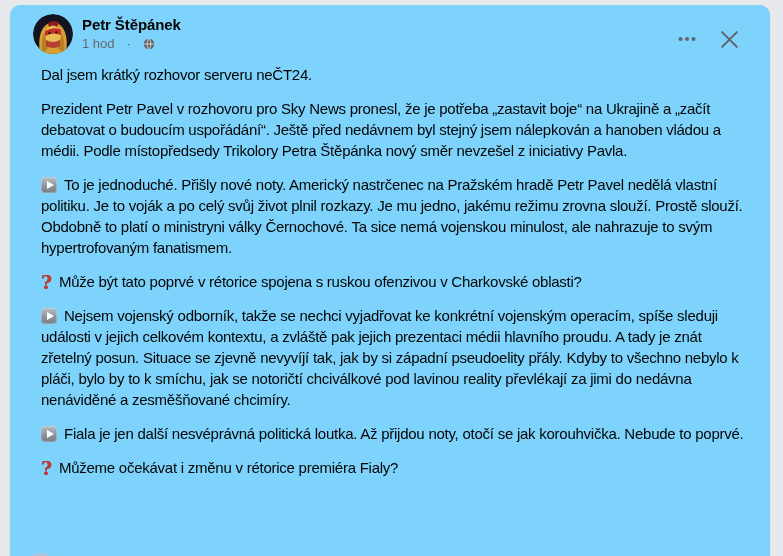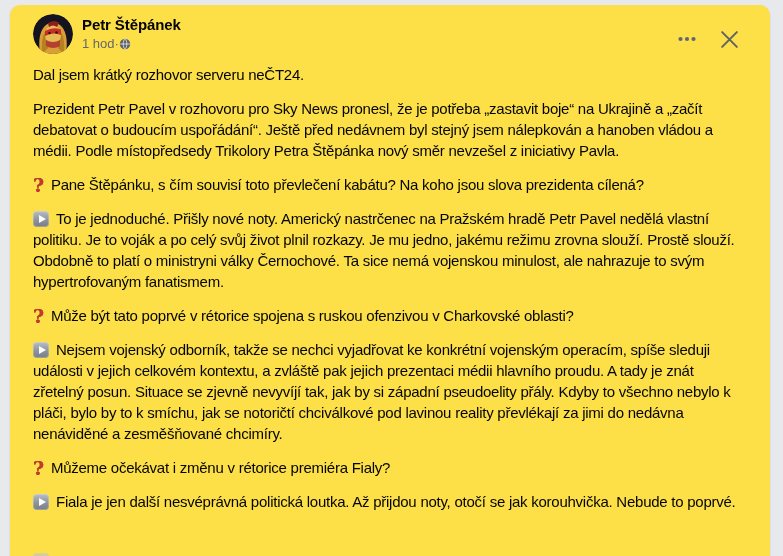--- a/index.html
+++ b/index.html
@@ -6,21 +6,21 @@
   html, body {
     width: 783px; height: 556px;
     overflow: hidden;
     font-family: "Liberation Sans", sans-serif;
     background: #e7e9ed;
   }
   .card {
     position: absolute;
     left: 10px; top: 5px;
     width: 760px; height: 551px;
-    background: #fde047;
+    background: #7dd3fc;
     border-radius: 10px 10px 0 0;
     box-shadow: 0 1px 2px rgba(0,0,0,.12);
     padding: 0 24px 0 23px;
     overflow: hidden;
   }
   
   .header {
     margin-top: 9px;
     display: flex;
     align-items: flex-start;
@@ -39,21 +39,21 @@
     color: #050505;
     letter-spacing: -0.1px;
     cursor: pointer;
   }
   .meta {
     margin-top: 3px;
     font-size: 13px;
     color: #65676b;
     display: flex;
     align-items: center;
-    gap: 0;
+    gap: 12px;
   }
   .meta .sep { color: #65676b; }
   .header-actions {
     margin-left: auto;
     display: flex;
     align-items: center;
     gap: 14px;
     padding-top: 11px;
     padding-right: 3px;
   }
@@ -63,20 +63,21 @@
     cursor: pointer;
     border-radius: 50%;
   }
   
   .content {
     margin-top: 10px;
     font-size: 15px;
     line-height: 21px;
     color: #050505;
     letter-spacing: -0.25px;
+    margin-left: 8px;
   }
   .para { margin-bottom: 13px; }
   .q-icon {
     display: inline-block;
     font-family: "DejaVu Serif", serif;
     font-weight: 700;
     font-size: 19px;
     line-height: 18px;
     color: #c43a33;
     margin-right: 7px;
@@ -156,22 +157,21 @@
         <svg width="21" height="21" viewBox="0 0 20 20">
           <path d="M3 3 L17 17 M17 3 L3 17" stroke="#5f6368" stroke-width="1.9" stroke-linecap="round" fill="none"></path>
         </svg>
       </div>
     </div>
   </div>
 
   <div class="content">
       <p class="para"><span>Dal jsem krátký rozhovor serveru neČT24.</span></p>
       <p class="para"><span>Prezident Petr Pavel v rozhovoru pro Sky News pronesl, že je potřeba „zastavit boje“ na Ukrajině a „začít debatovat o budoucím uspořádání“. Ještě před nedávnem byl stejný jsem nálepkován a hanoben vládou a médii. Podle místopředsedy Trikolory Petra Štěpánka nový směr nevzešel z iniciativy Pavla.</span></p>
-      <p class="para"><span class="q-icon">?</span><span>Pane Štěpánku, s čím souvisí toto převlečení kabátu? Na koho jsou slova prezidenta cílená?</span></p>
       <p class="para"><span class="play-icon"><span class="tri"></span></span><span>To je jednoduché. Přišly nové noty. Americký nastrčenec na Pražském hradě Petr Pavel nedělá vlastní politiku. Je to voják a po celý svůj život plnil rozkazy. Je mu jedno, jakému režimu zrovna slouží. Prostě slouží. Obdobně to platí o ministryni války Černochové. Ta sice nemá vojenskou minulost, ale nahrazuje to svým hypertrofovaným fanatismem.</span></p>
       <p class="para"><span class="q-icon">?</span><span>Může být tato poprvé v rétorice spojena s ruskou ofenzivou v Charkovské oblasti?</span></p>
       <p class="para"><span class="play-icon"><span class="tri"></span></span><span>Nejsem vojenský odborník, takže se nechci vyjadřovat ke konkrétní vojenským operacím, spíše sleduji události v jejich celkovém kontextu, a zvláště pak jejich prezentaci médii hlavního proudu. A tady je znát zřetelný posun. Situace se zjevně nevyvíjí tak, jak by si západní pseudoelity přály. Kdyby to všechno nebylo k pláči, bylo by to k smíchu, jak se notoričtí chciválkové pod lavinou reality převlékají za jimi do nedávna nenáviděné a zesměšňované chcimíry.</span></p>
+      <p class="para"><span class="play-icon"><span class="tri"></span></span><span>Fiala je jen další nesvéprávná politická loutka. Až přijdou noty, otočí se jak korouhvička. Nebude to poprvé.</span></p>
       <p class="para"><span class="q-icon">?</span><span>Můžeme očekávat i změnu v rétorice premiéra Fialy?</span></p>
-      <p class="para"><span class="play-icon"><span class="tri"></span></span><span>Fiala je jen další nesvéprávná politická loutka. Až přijdou noty, otočí se jak korouhvička. Nebude to poprvé.</span></p>
     </div>
 
   <div class="play-sliver"></div>
 </div>
 
 </body></html>

